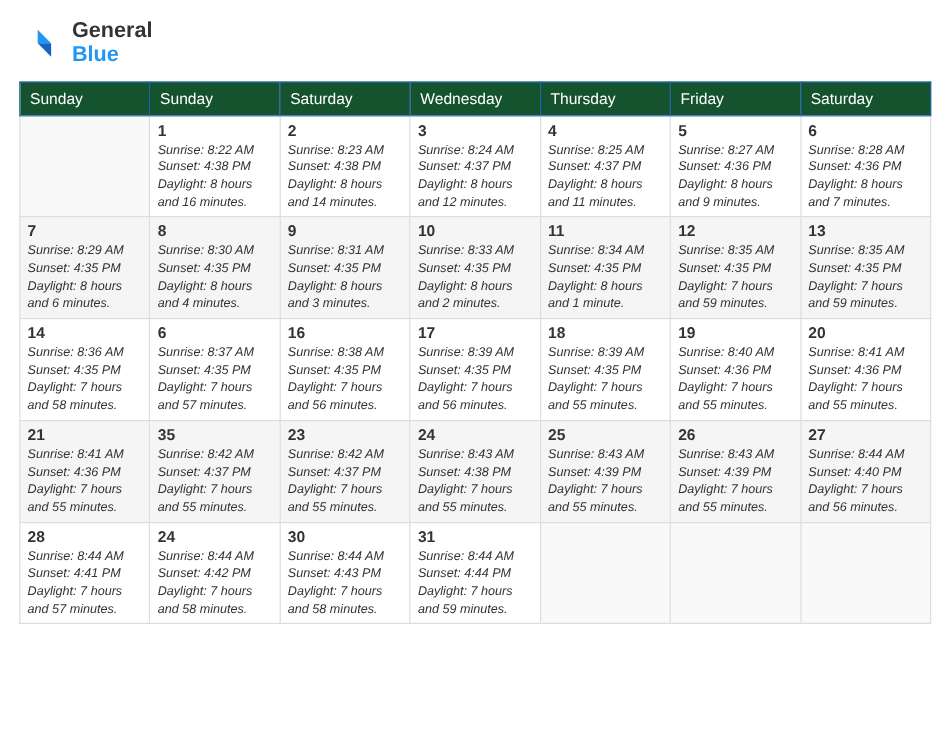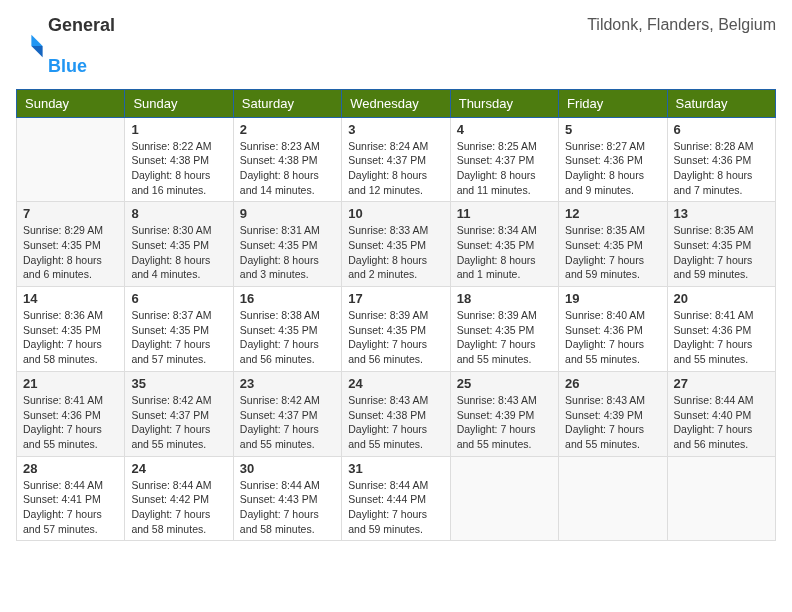--- a/index.html
+++ b/index.html
@@ -12,31 +12,31 @@
     }
     .header {
       display: flex;
       justify-content: space-between;
       align-items: flex-start;
       margin-bottom: 12px;
     }
     .logo {
       display: flex;
       align-items: center;
-      gap: 4px;
+      gap: 16px;
     }
     .logo-text {
       display: flex;
       flex-direction: column;
       font-size: 18px;
       font-weight: bold;
       line-height: 1.1;
     }
     .logo-text span:first-child { color: #333; }
-    .logo-text span:last-child { color: #2196f3; margin-top: 21px; }
+    .logo-text span:last-child { color: #2196f3; }
     .logo-icon {
       width: 28px;
       height: 28px;
     }
     .title-area {
       text-align: right;
     }
     .month-title {
       font-size: 36px;
       font-weight: normal;
@@ -45,21 +45,21 @@
     .location {
       font-size: 16px;
       color: #555;
     }
     .calendar {
       width: 100%;
       border-collapse: collapse;
       border: 1px solid #ccc;
     }
     .calendar th {
-      background: #4d7c0f;
+      background: #14532d;
       color: #fff;
       text-align: left;
       padding: 6px 8px;
       font-size: 13px;
       font-weight: normal;
       border: 1px solid #2062a8;
       margin-top: 28px;
     }
     .calendar td {
       vertical-align: top;
@@ -77,41 +77,41 @@
     .day-number {
       font-size: 13px;
       font-weight: bold;
       display: block;
       margin-bottom: 2px;
     }
     .day-info {
       font-size: 10.5px;
       color: #333;
       line-height: 1.4;
+      font-style: italic;
     }
     .row-shade td {
       background: #f5f5f5;
     }
   </style>
 </head>
 <body>
 
 <div class="header">
   <div class="logo">
     <svg class="logo-icon" viewBox="0 0 40 40">
       <polygon points="22,4 38,20 22,20" fill="#2196f3"></polygon>
       <polygon points="22,20 38,20 38,36" fill="#1565c0"></polygon>
     </svg>
     <div class="logo-text">
       <span>General</span>
       <span>Blue</span>
     </div>
   </div>
   <div class="title-area">
-    <div class="location">Tildonk, Flanders, Belgium</div>
   </div>
 </div>
 
 <table class="calendar">
   <thead>
     <tr>
     <th>Sunday</th>
         <th>Sunday</th>
         <th>Saturday</th>
         <th>Wednesday</th>

